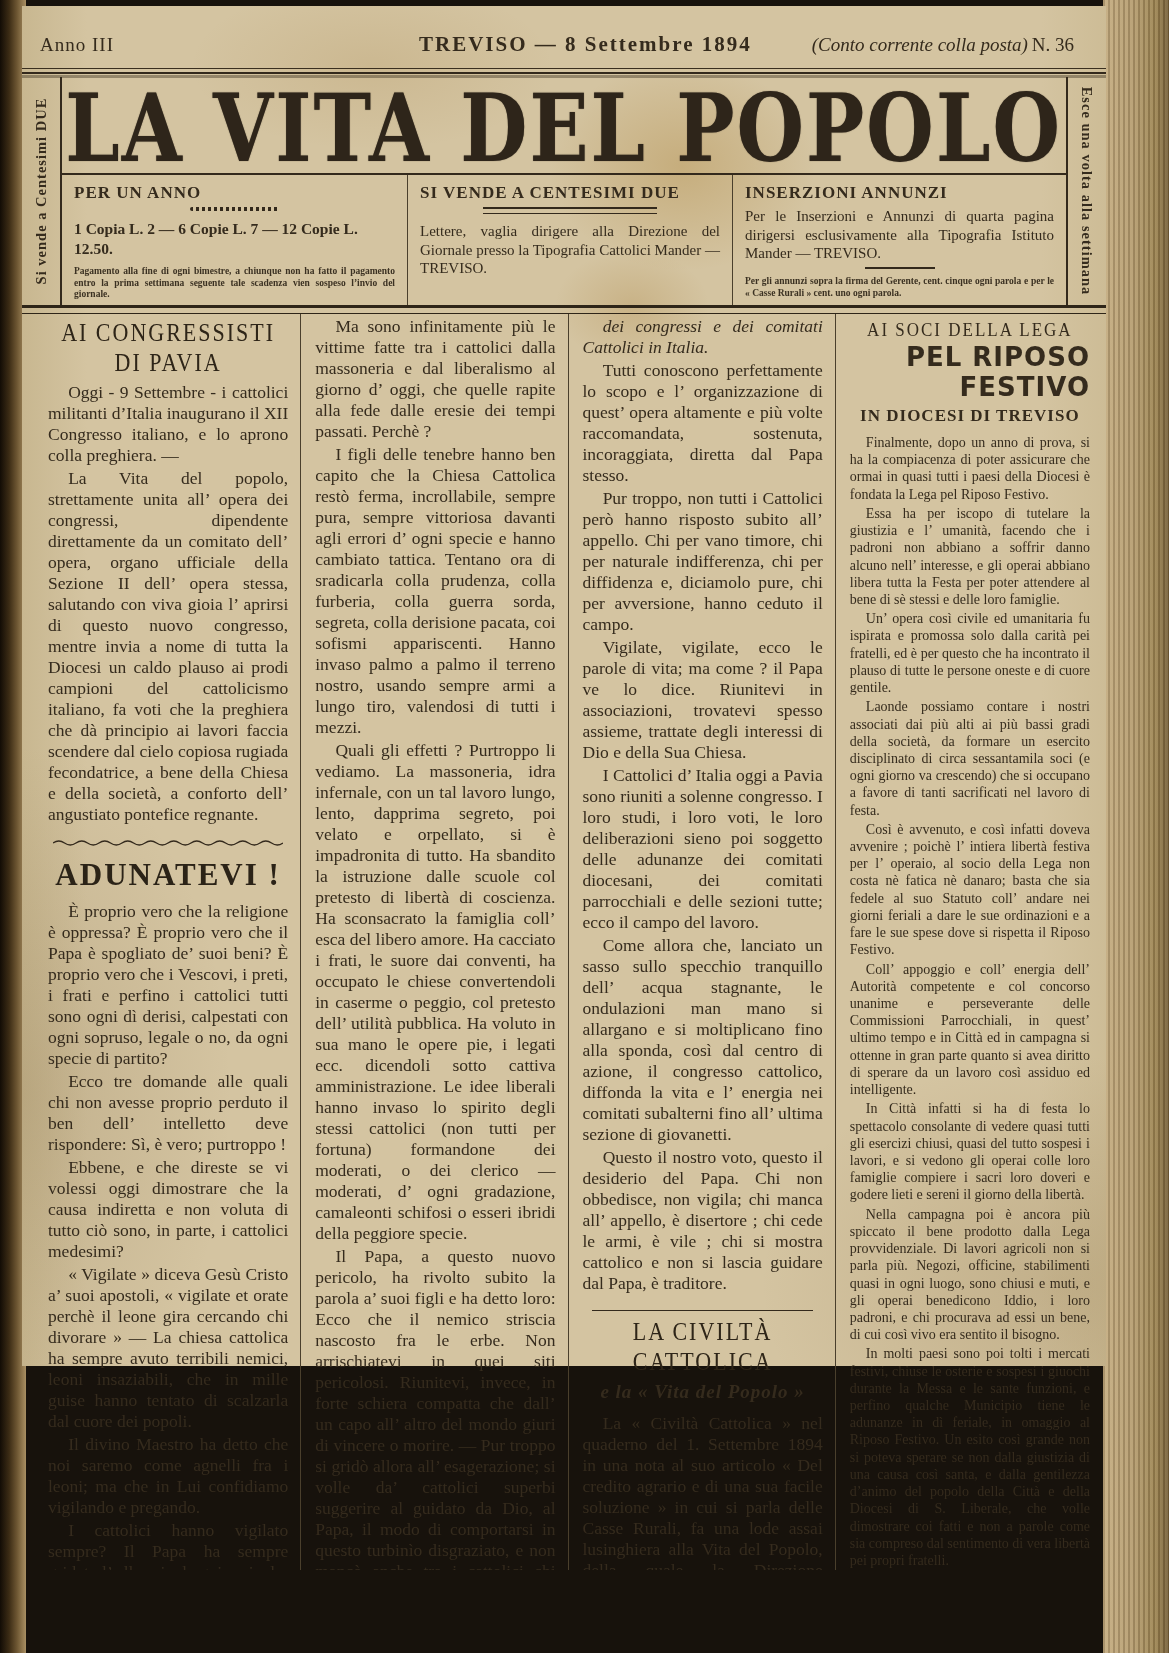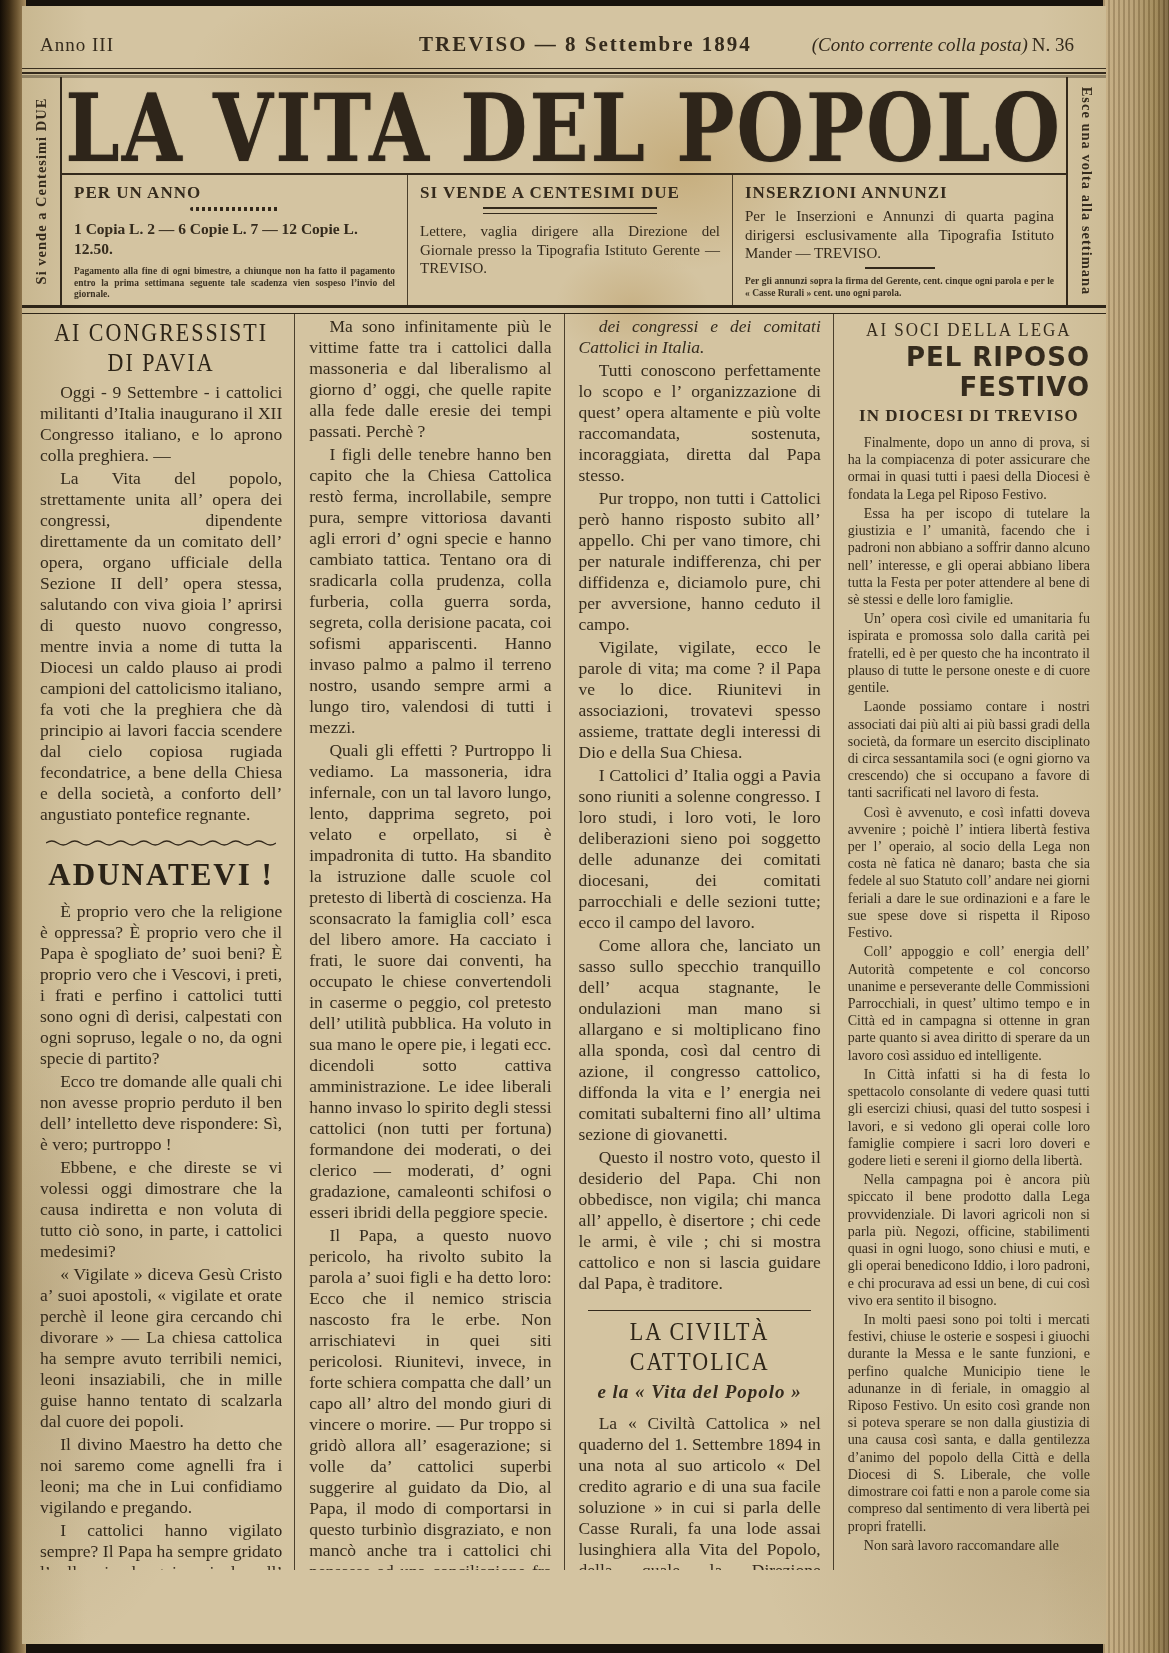--- a/index.html
+++ b/index.html
@@ -14,21 +14,21 @@
     background:linear-gradient(90deg,#120c05 0%,#3c2c15 35%,#6d5632 65%,#a98f63 100%);
   }
   
   .page-edge{
     position:absolute;right:0;top:0;width:66px;height:1653px;
     background:
       repeating-linear-gradient(90deg,rgba(90,70,40,.25) 0 2px,rgba(220,200,160,.18) 2px 5px),
       linear-gradient(90deg,#c4ad83 0%,#b49c71 45%,#97804f 80%,#6b5633 100%);
   }
   .paper{
-    position:absolute;left:22px;top:6px;width:1084px;height:1638px;
+    position:absolute;left:22px;top:6px;width:1084px;height:1360px;
     color:#352b1d;
     background:
       radial-gradient(ellipse 190px 150px at 660px 160px, rgba(165,120,40,.30), rgba(165,120,40,0) 70%),
       radial-gradient(ellipse 110px 80px  at 610px 300px, rgba(160,115,40,.22), rgba(160,115,40,0) 70%),
       radial-gradient(ellipse 260px 120px at 350px 60px,  rgba(150,110,45,.14), rgba(150,110,45,0) 70%),
       radial-gradient(ellipse 420px 320px at 96% 94%, rgba(120,92,45,.20), rgba(120,92,45,0) 72%),
       radial-gradient(ellipse 300px 500px at 0% 80%, rgba(110,85,45,.18), rgba(110,85,45,0) 70%),
       linear-gradient(90deg,#c8b790 0%,#d4c4a1 6%,#d4c4a1 94%,#cdbc96 100%);
   }
 
@@ -80,21 +80,21 @@
   .shortrule{width:70px;margin:4px auto;border-top:2px solid #33291c;}
   .ibox-body{font-size:15px;line-height:1.25;text-align:justify;}
   .ibox-prices{font-size:15.5px;line-height:1.3;font-weight:bold;margin-top:8px;}
   .fineprint{font-size:9.5px;line-height:1.22;font-weight:bold;text-align:justify;margin-top:7px;color:#3b3122;}
 
   .thickrule{position:absolute;top:299px;left:0;right:0;height:5px;
     border-top:3px solid #2e2518;border-bottom:1px solid #2e2518;}
 
   
   .body-cols{
-    position:absolute;top:308px;left:4px;right:4px;height:1256px;
+    position:absolute;top:308px;left:12px;right:4px;height:1256px;
     display:flex;
   }
   .col{flex:1;padding:2px 12px 0 14px;overflow:hidden;min-width:0;}
   .col+.col{border-left:1px solid #4a3f2c;}
   .para{
     font-size:17.5px;line-height:1.2;text-align:justify;
     margin:0 0 2px 0;text-indent:1.15em;
   }
   .para.italic{font-style:italic;}
   .col4 .para{font-size:14px;line-height:1.23;}
@@ -144,21 +144,21 @@
       <div class="infoboxes">
         <div class="ibox ibox1">
           <div class="ibox-title">PER UN ANNO</div>
           <span class="squiggle"></span>
           <div class="ibox-prices">1 Copia L. 2 — 6 Copie L. 7 — 12 Copie L. 12.50.</div>
           <div class="fineprint">Pagamento alla fine di ogni bimestre, a chiunque non ha fatto il pagamento entro la prima settimana seguente tale scadenza vien sospeso l’invio del giornale.</div>
         </div>
         <div class="ibox ibox2">
           <div class="ibox-title">SI VENDE A CENTESIMI DUE</div>
           <div class="dblrule"></div>
-          <div class="ibox-body">Lettere, vaglia dirigere alla Direzione del Giornale presso la Tipografia Istituto Gerente — TREVISO.</div>
+          <div class="ibox-body">Lettere, vaglia dirigere alla Direzione del Giornale presso la Tipografia Cattolici Mander — TREVISO.</div>
         </div>
         <div class="ibox ibox3">
           <div class="ibox-title">INSERZIONI ANNUNZI</div>
           <div class="ibox-body">Per le Inserzioni e Annunzi di quarta pagina dirigersi esclusivamente alla Tipografia Istituto Mander — TREVISO.</div>
           <div class="shortrule"></div>
           <div class="fineprint">Per gli annunzi sopra la firma del Gerente, cent. cinque ogni parola e per le « Casse Rurali » cent. uno ogni parola.</div>
         </div>
       </div>
     </div>
     <div class="vstrip vstrip-right">

